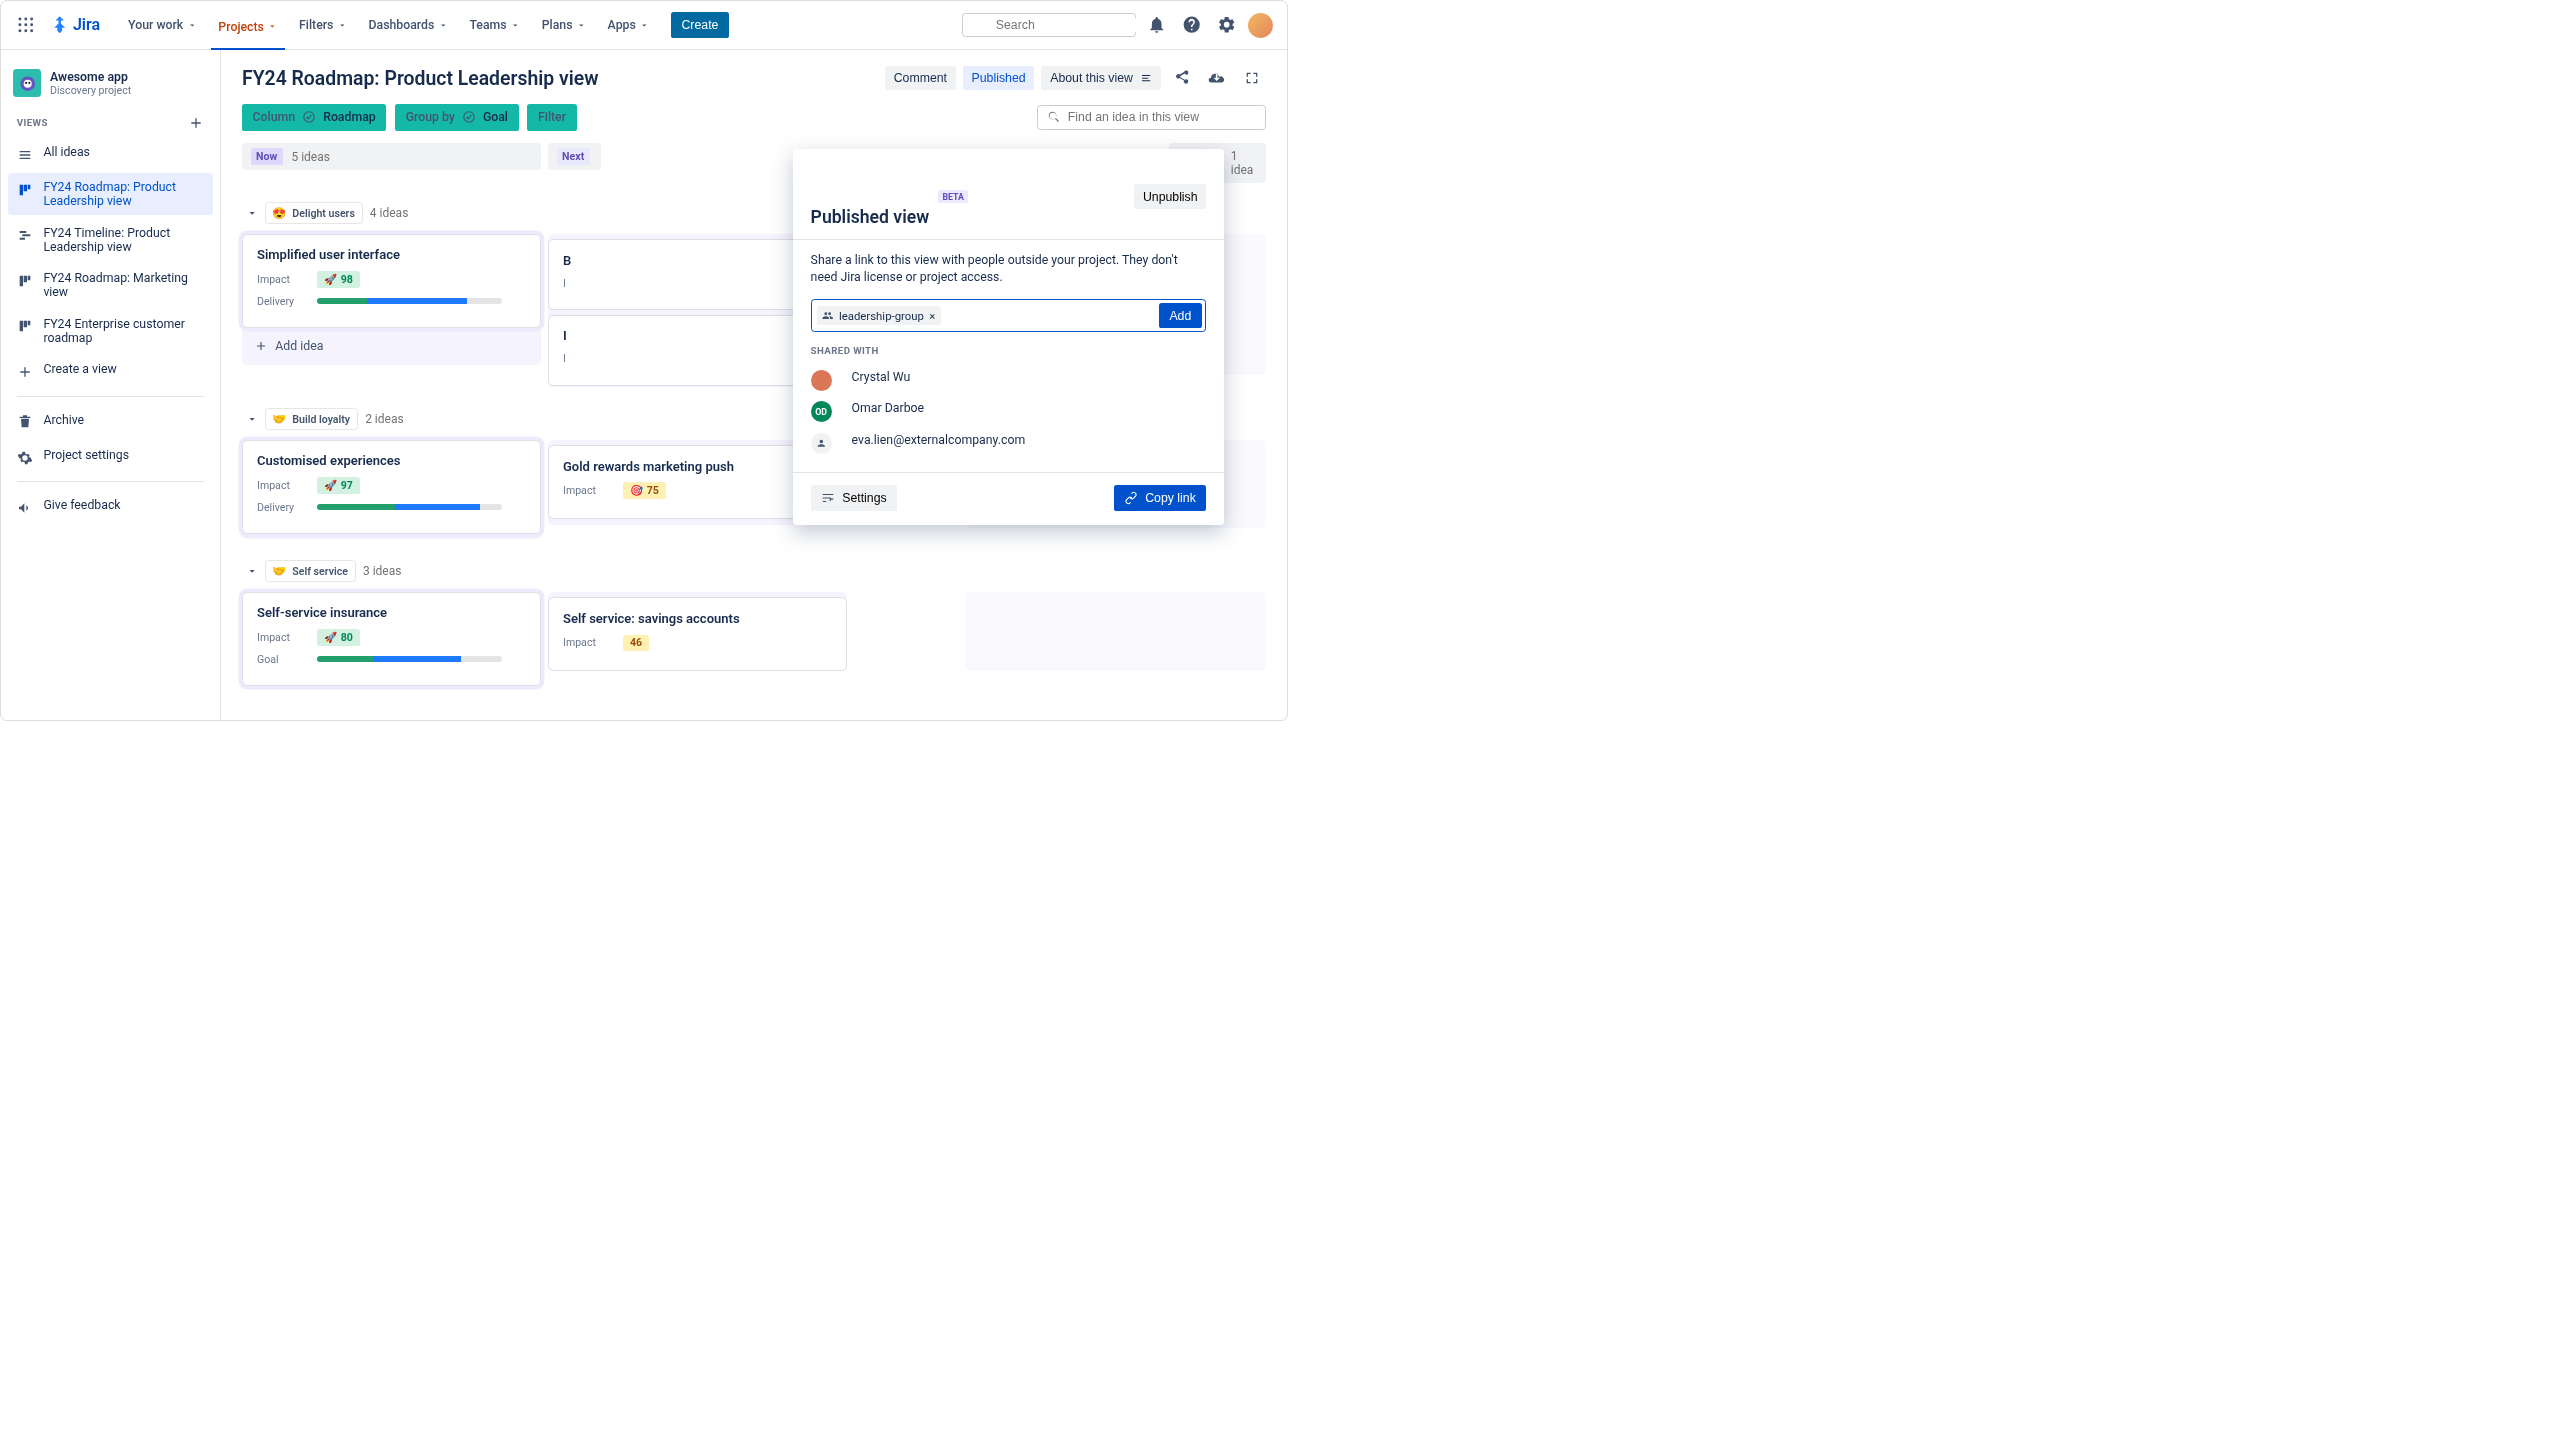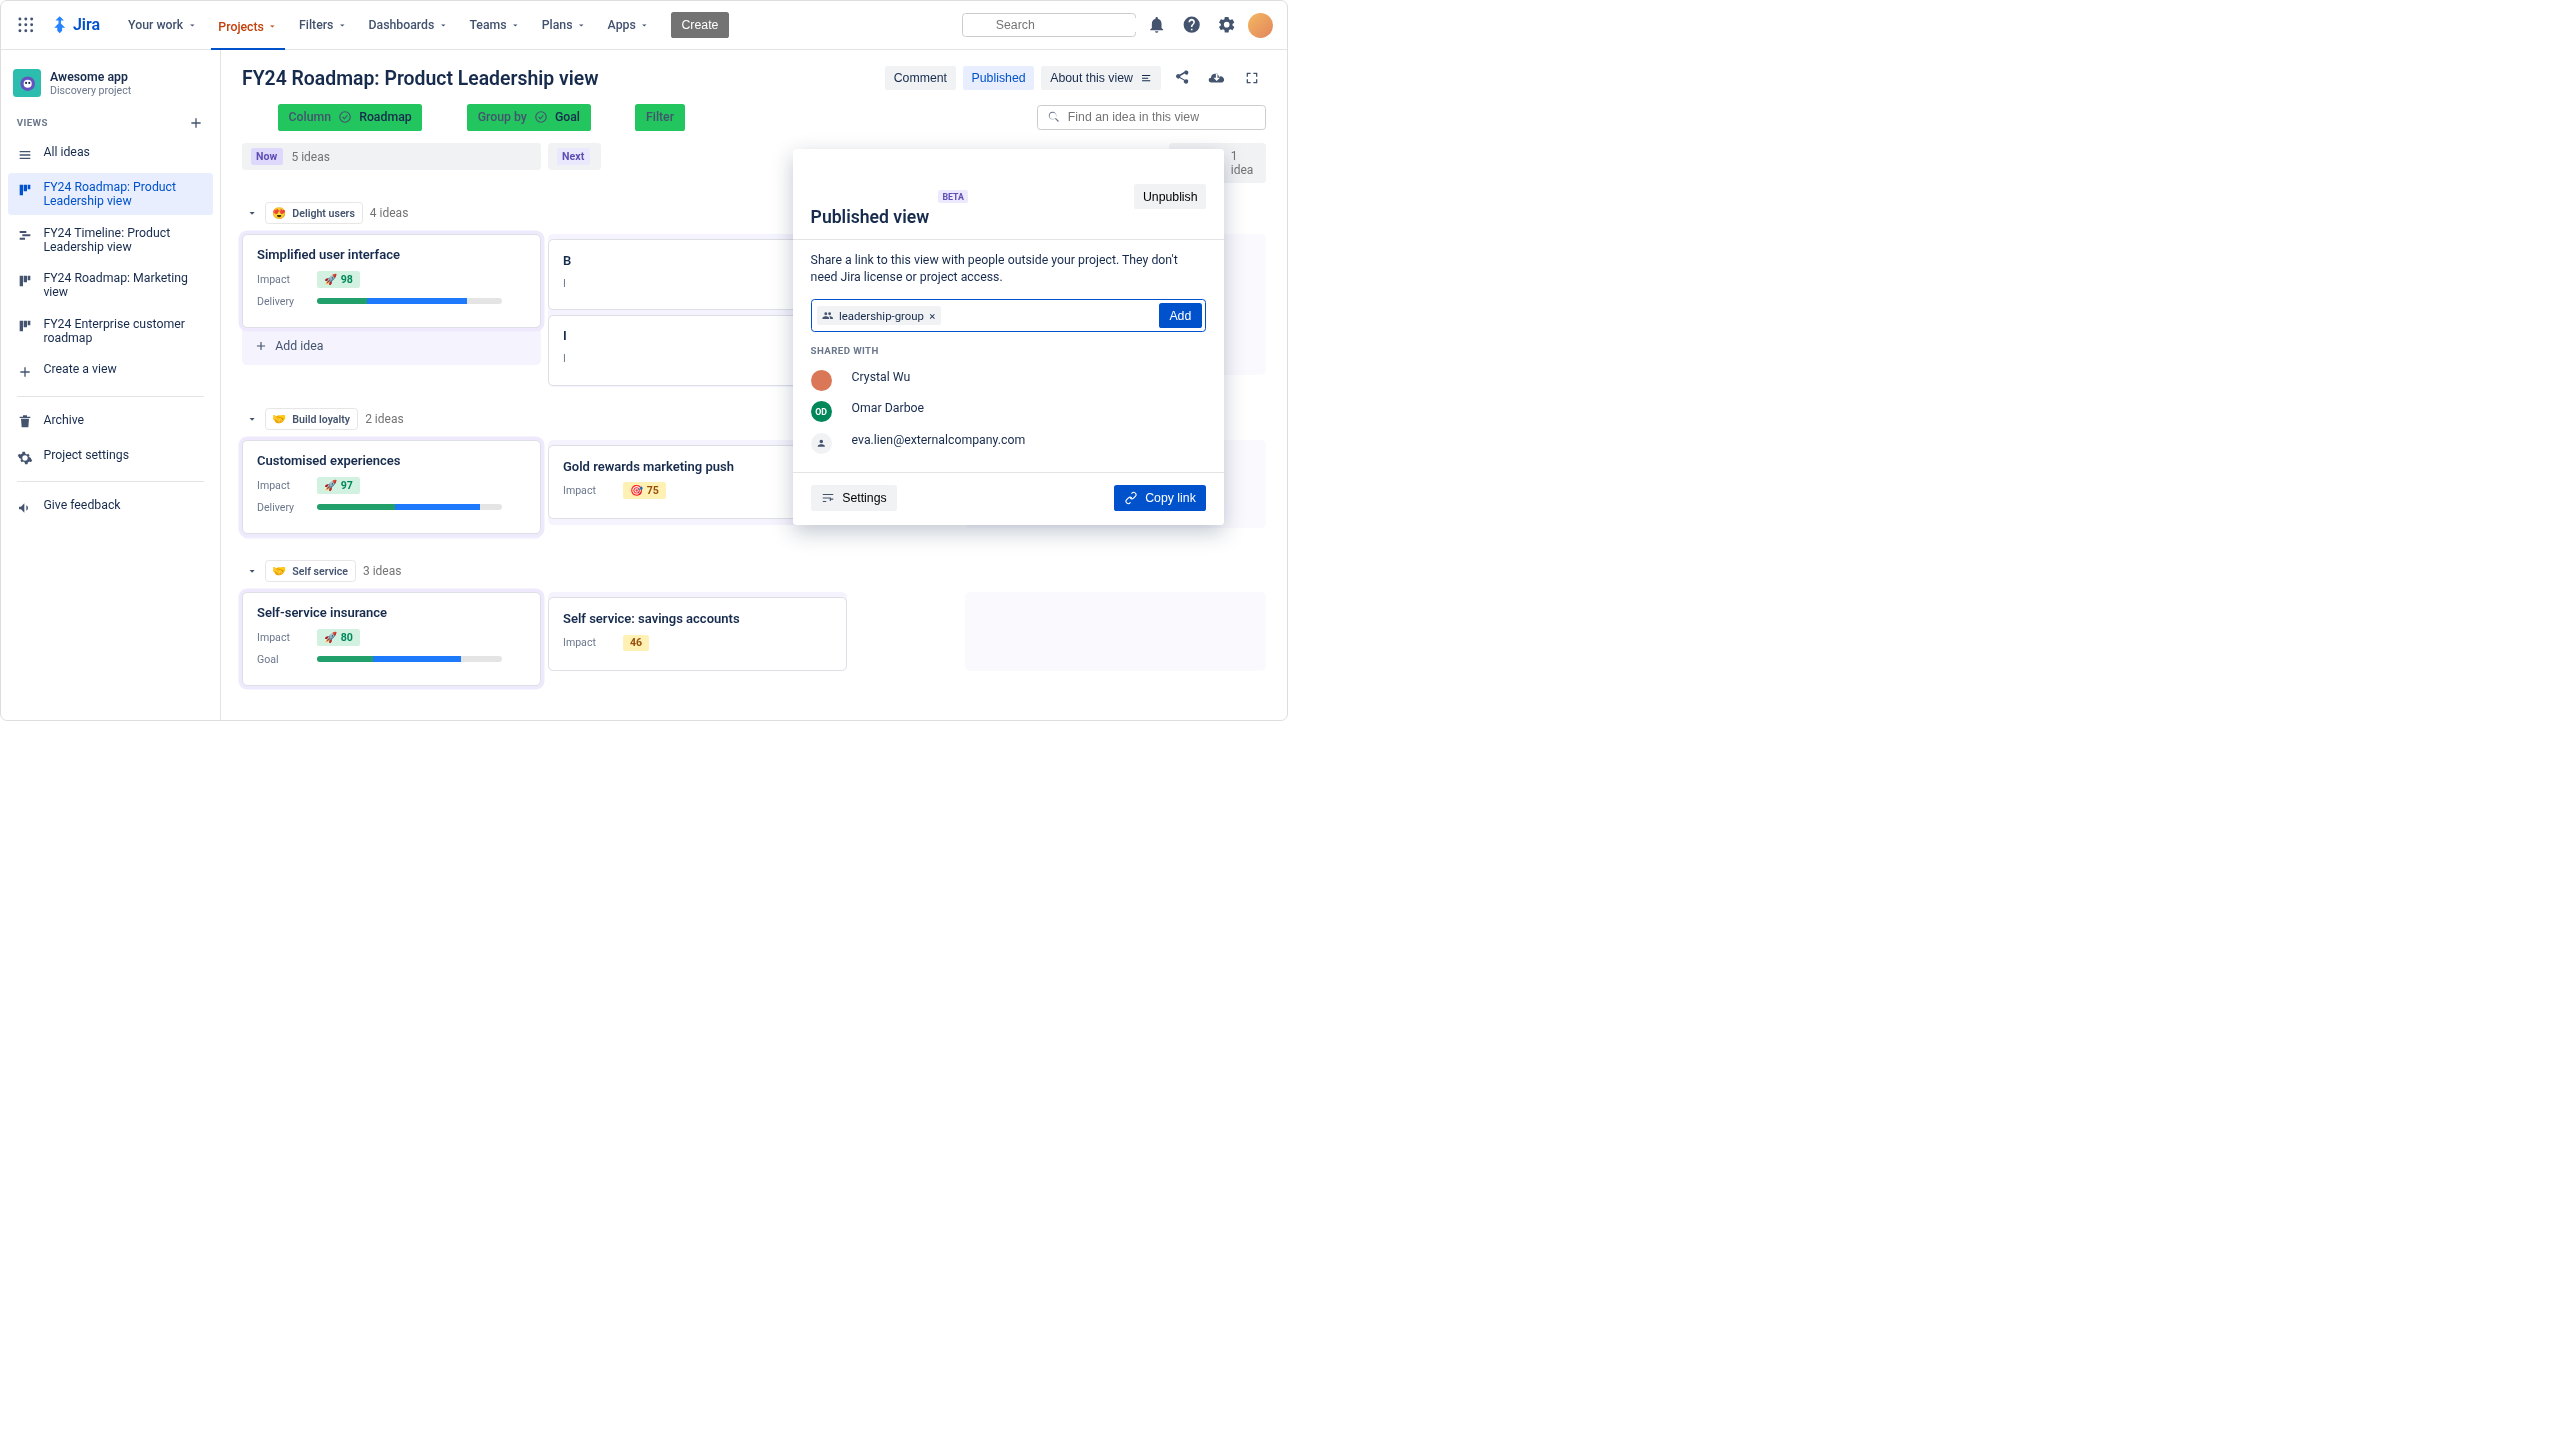--- a/index.html
+++ b/index.html
@@ -5,21 +5,21 @@
 * { box-sizing: border-box; margin: 0; padding: 0; }
 body { font-family: -apple-system, BlinkMacSystemFont, "Segoe UI", Roboto, sans-serif; font-size: 12.3px; color: #172B4D; background: #fff; }
 .app { display: flex; flex-direction: column; height: 721px; width: 1288px; border: 0.9px solid #ddd; border-radius: 7px; overflow: hidden; position: relative; }
 
 
 .topnav { display:flex; align-items:center; height:49px; padding:0 14px; border-bottom:0.9px solid #e4e4e4; gap:7px; }
 .app-switcher { width:21px; height:21px; display:flex; align-items:center; justify-content:center; cursor:pointer; }
 .jira-logo { display:flex; align-items:center; gap:3.5px; color:#0052CC; font-weight:600; font-size:16px; margin-left:7px; margin-right:14px;}
 .topnav-item { display:flex; align-items:center; gap:3.5px; padding:5.3px 7px; cursor:pointer; color:#42526E; font-weight:500; font-size:12.3px;}
 .topnav-item.active { color:#c2410c; border-bottom:2.6px solid #0052CC; padding-bottom:14px; margin-top:14px;}
-.create-btn { background:#737373; color:#fff; border:none; padding:6.2px 10.6px; border-radius:2.6px; font-weight:500; font-size:12.3px; cursor:pointer; margin-left:7px;}
+.create-btn { background:#0369a1; color:#fff; border:none; padding:6.2px 10.6px; border-radius:2.6px; font-weight:500; font-size:12.3px; cursor:pointer; margin-left:7px;}
 .spacer { flex:1; }
 .search-box { display:flex; align-items:center; border:0.9px solid #ccc; border-radius:3.5px; padding:4.4px 8.8px; width:174px; gap:24px; color:#6B778C;}
 .search-box input { border:none; outline:none; font-size:12.3px; flex:1; }
 .topnav-icon { width:28px; height:28px; display:flex; align-items:center; justify-content:center; cursor:pointer; color:#44546F; border-radius:50%;}
 .avatar { width:25px; height:25px; border-radius:50%; background:linear-gradient(135deg,#f4b860,#e2855d); }
 
 
 .body { display:flex; flex:1; overflow:hidden; }
 .sidebar { width:220px; border-right:0.9px solid #e4e4e4; padding:14px 7px; display:flex; flex-direction:column; gap:3.5px;}
 .project-header { display:flex; gap:8.8px; padding:5.3px; align-items:center;}
@@ -35,21 +35,21 @@
 
 
 .main { flex:1; padding:14px 21px; overflow:auto; position:relative;}
 .page-head { display:flex; align-items:center; gap:7px; margin-bottom:12.3px;}
 .page-title { font-size:19.4px; font-weight:600; flex:1;}
 .chip-btn { background:#f1f2f4; border:none; padding:5.3px 8.8px; border-radius:2.6px; font-size:12.3px; color:#172B4D; cursor:pointer; font-weight:500;}
 .chip-btn.blue { background:#e9eefe; color:#0052CC;}
 .icon-btn { background:none; border:none; width:28px; height:28px; display:flex; align-items:center; justify-content:center; cursor:pointer; color:#44546F;}
 
 .filter-row { display:flex; gap:8.8px; align-items:center; margin-bottom:12.3px;}
-.filter-chip { background:#22c55e; padding:6.2px 10.6px; border-radius:2.6px; display:flex; align-items:center; gap:7px; font-size:12.3px; color:#44546F; font-weight:500;margin-left:36px;}
+.filter-chip { background:#14b8a6; padding:6.2px 10.6px; border-radius:2.6px; display:flex; align-items:center; gap:7px; font-size:12.3px; color:#44546F; font-weight:500;}
 .filter-chip .val { color:#172B4D; }
 .find-idea { margin-left:auto; display:flex; align-items:center; border:1.8px solid #ccc; border-radius:3.5px; padding:4.4px 8.8px; width:229px; gap:7px; color:#6B778C;}
 .find-idea input{border:none;outline:none;font-size:12.3px;flex:1;}
 
 
 .columns { display:flex; gap:7px; }
 .col { width:299px; }
 .col.skinny { width:301px;}
 .col-head { background:#f1f2f4; border-radius:3.5px; padding:5.3px 8.8px; display:flex; align-items:center; gap:8.8px; margin-bottom:8.8px;}
 .badge { padding:1.8px 5.3px; border-radius:2.6px; font-size:10.6px; font-weight:700;}

